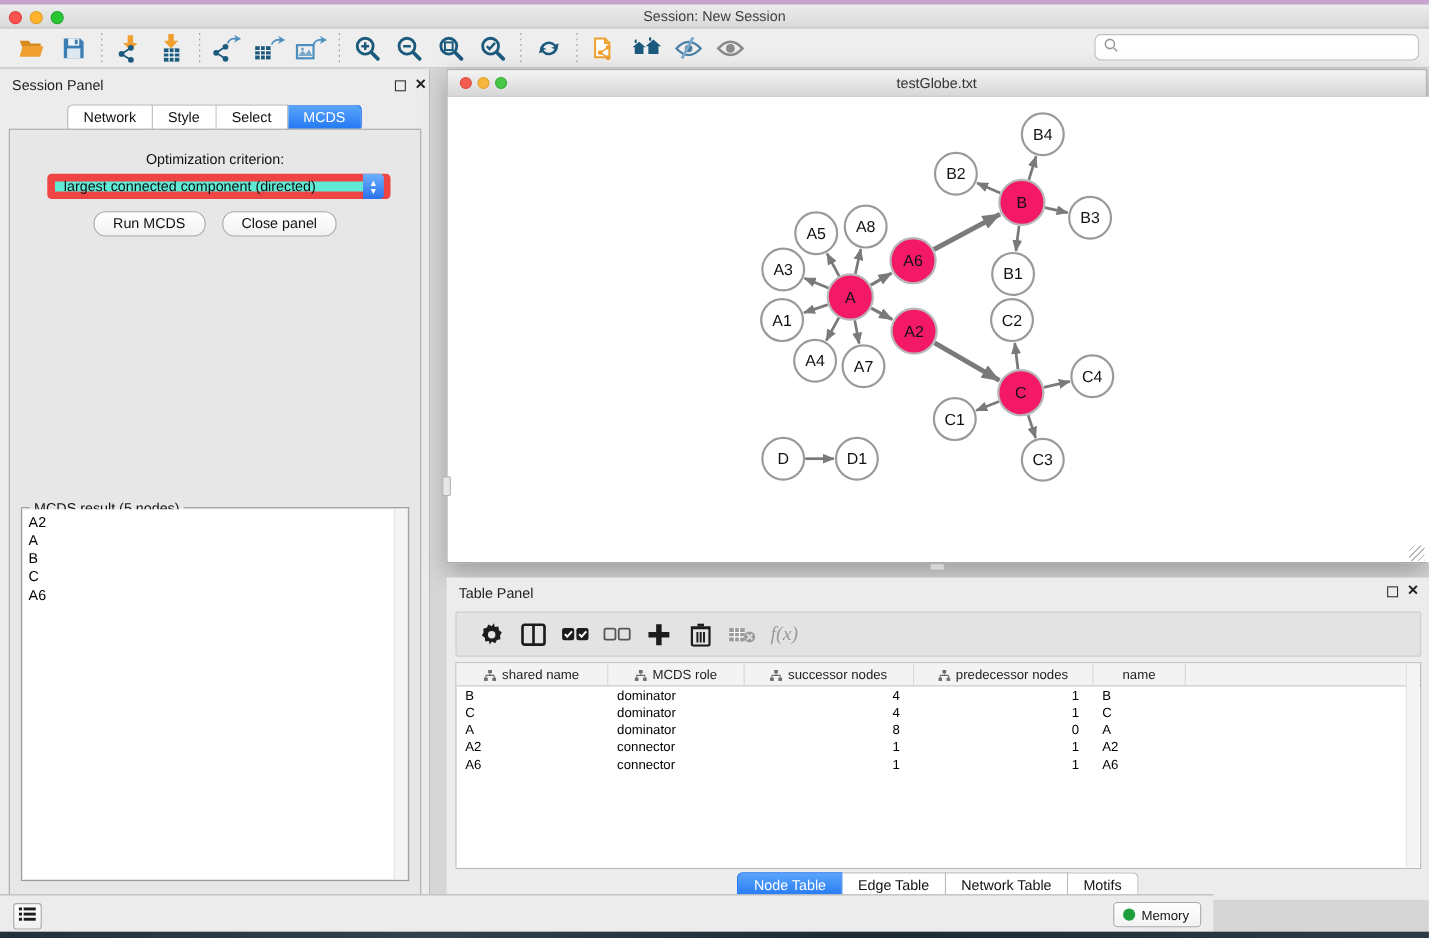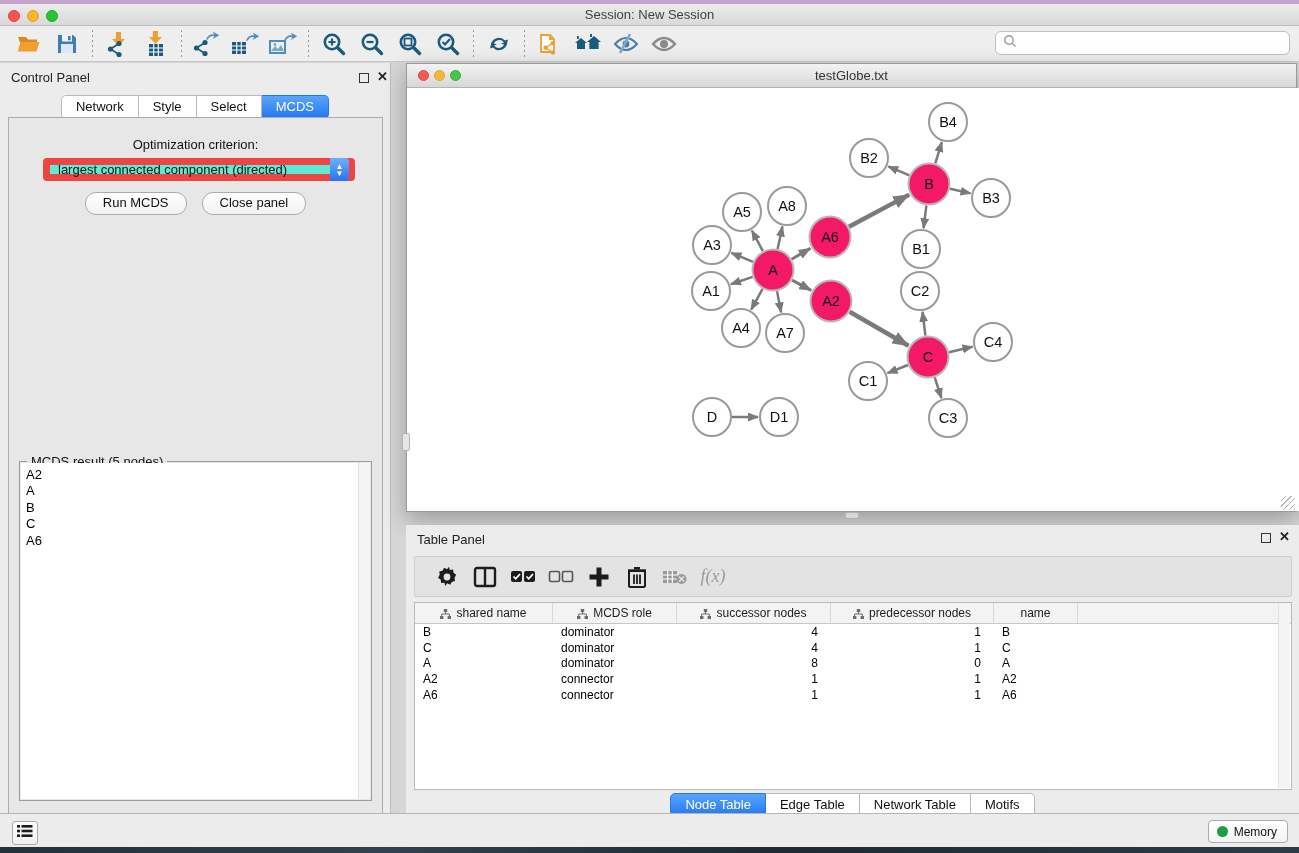--- a/index.html
+++ b/index.html
@@ -104,21 +104,21 @@
     background:#fff; border:1px solid #b9b9b9; overflow:hidden; }
   .thead { display:flex; height:21px; background:#f3f3f3; border-bottom:1px solid #c6c6c6; }
   .th { display:flex; align-items:center; justify-content:center; gap:5px;
     border-right:1px solid #d8d8d8; font-size:12px; color:#222; }
   .trow { display:flex; height:15.7px; }
   .td { font-size:12px; color:#000; padding:1px 8px 0; white-space:nowrap; overflow:hidden; }
   .td.right { text-align:right; padding-right:13px; }
   .tp-tabs { position:absolute; left:0; top:268px; width:100%; display:flex; justify-content:center; }
 
   
-  .statusbar { position:absolute; left:0; top:813px; width:1299px; height:34px;
+  .statusbar { position:absolute; left:0; top:813px; width:1103px; height:34px;
     background:#ececec; border-top:1px solid #b6b6b6; }
   .list-btn { position:absolute; left:12px; top:7px; width:26px; height:24px;
     background:linear-gradient(#fdfdfd,#f0f0f0); border:1px solid #ababab; border-radius:3px;
     display:flex; align-items:center; justify-content:center; }
   .memory-btn { position:absolute; right:11px; top:6px; height:23px;
     background:linear-gradient(#ffffff,#f3f3f3); border:1px solid #ababab; border-radius:4px;
     display:flex; align-items:center; gap:6px; padding:0 10px 0 8px; }
   .memory-dot { width:11px; height:11px; border-radius:50%; background:#1e9e3e; }
   .memory-label { font-size:12px; color:#111; }
 
@@ -281,21 +281,21 @@
             <circle cx="6" cy="6" r="4.2" fill="none" stroke="#9a9a9a" stroke-width="1.4"></circle>
             <line x1="9.2" y1="9.2" x2="12.6" y2="12.6" stroke="#9a9a9a" stroke-width="1.4"></line>
           </svg>
       </span>
       <input placeholder="" style="">
     </div>
   </div>
 
   <div class="control-panel">
     <div class="panel-head">
-      <span class="panel-title">Control Panel</span>
+      <span class="panel-title">Session Panel</span>
       <span class="float-btn" style="left:359px;"></span>
       <span class="close-btn" style="left:377px;">✕</span>
     </div>
     <div class="cp-tabs">
         <span class="tab">Network</span>
         <span class="tab">Style</span>
         <span class="tab">Select</span>
         <span class="tab active">MCDS</span>
       </div>
     <div class="cp-content">

